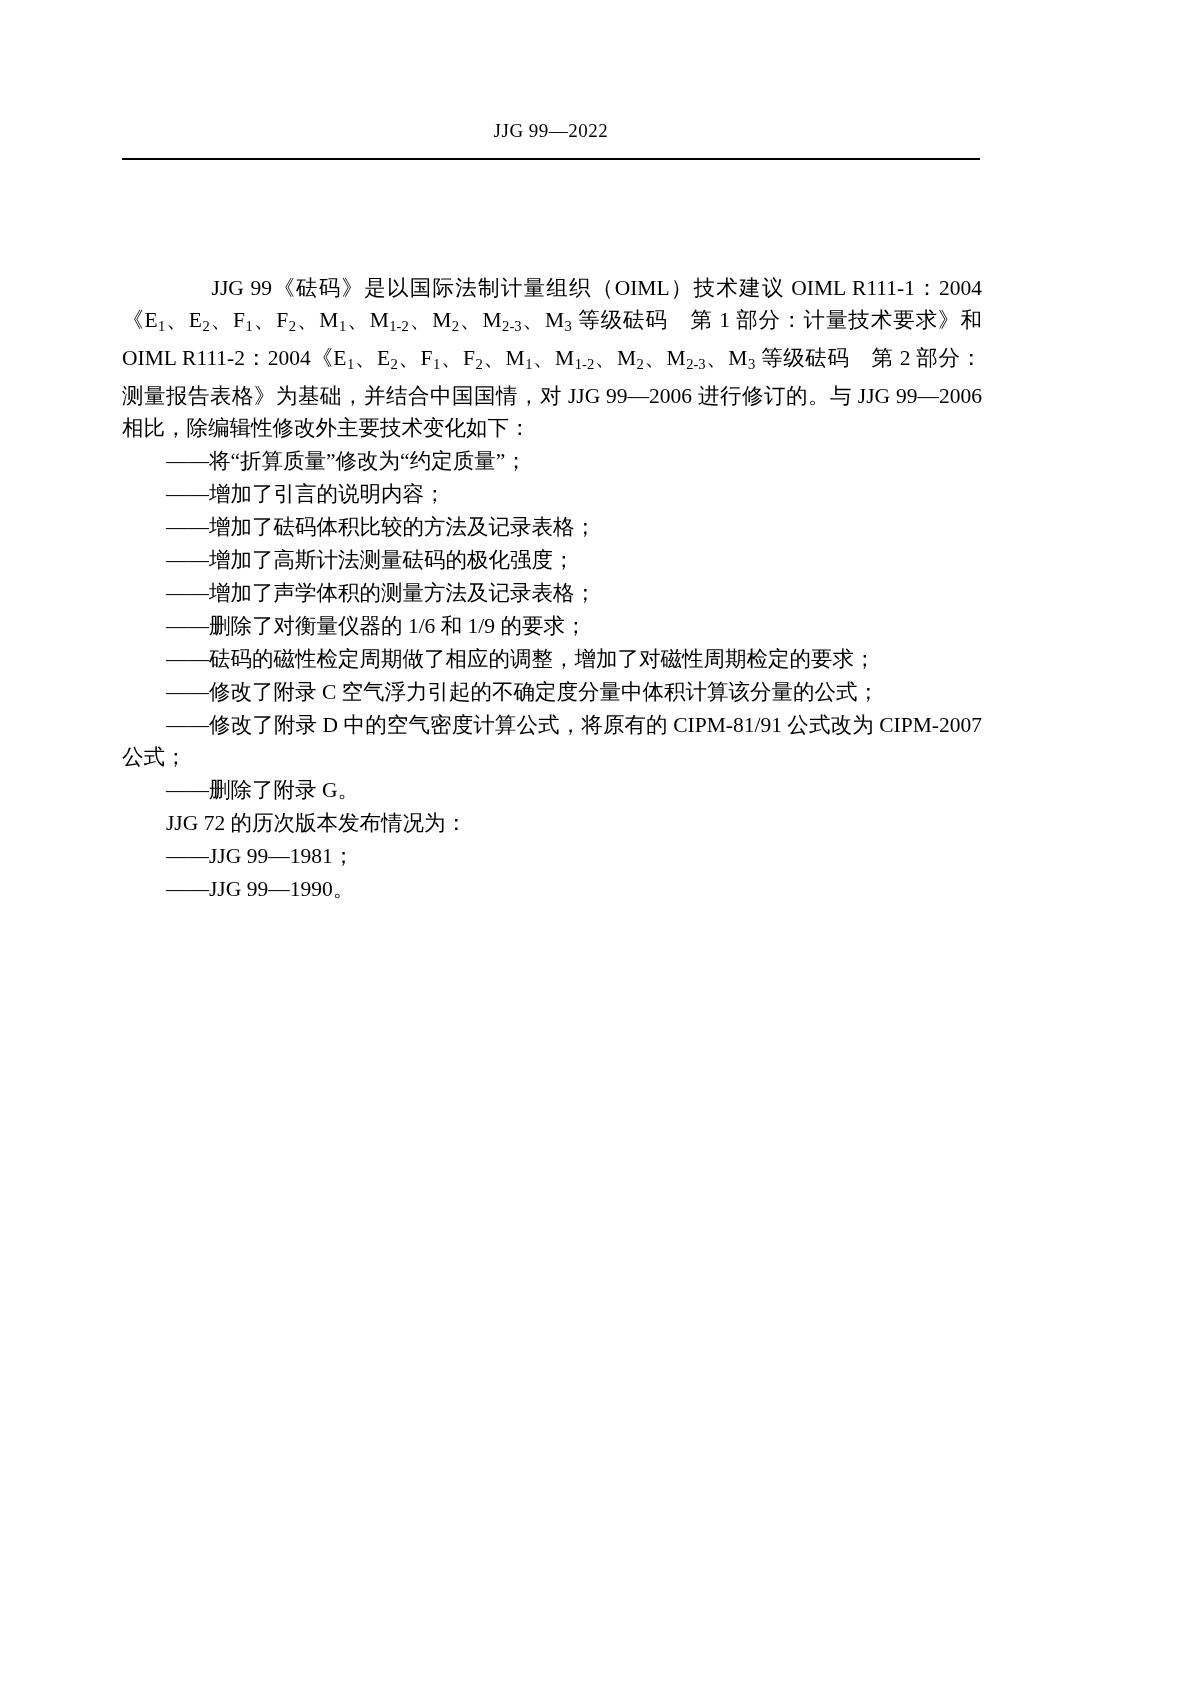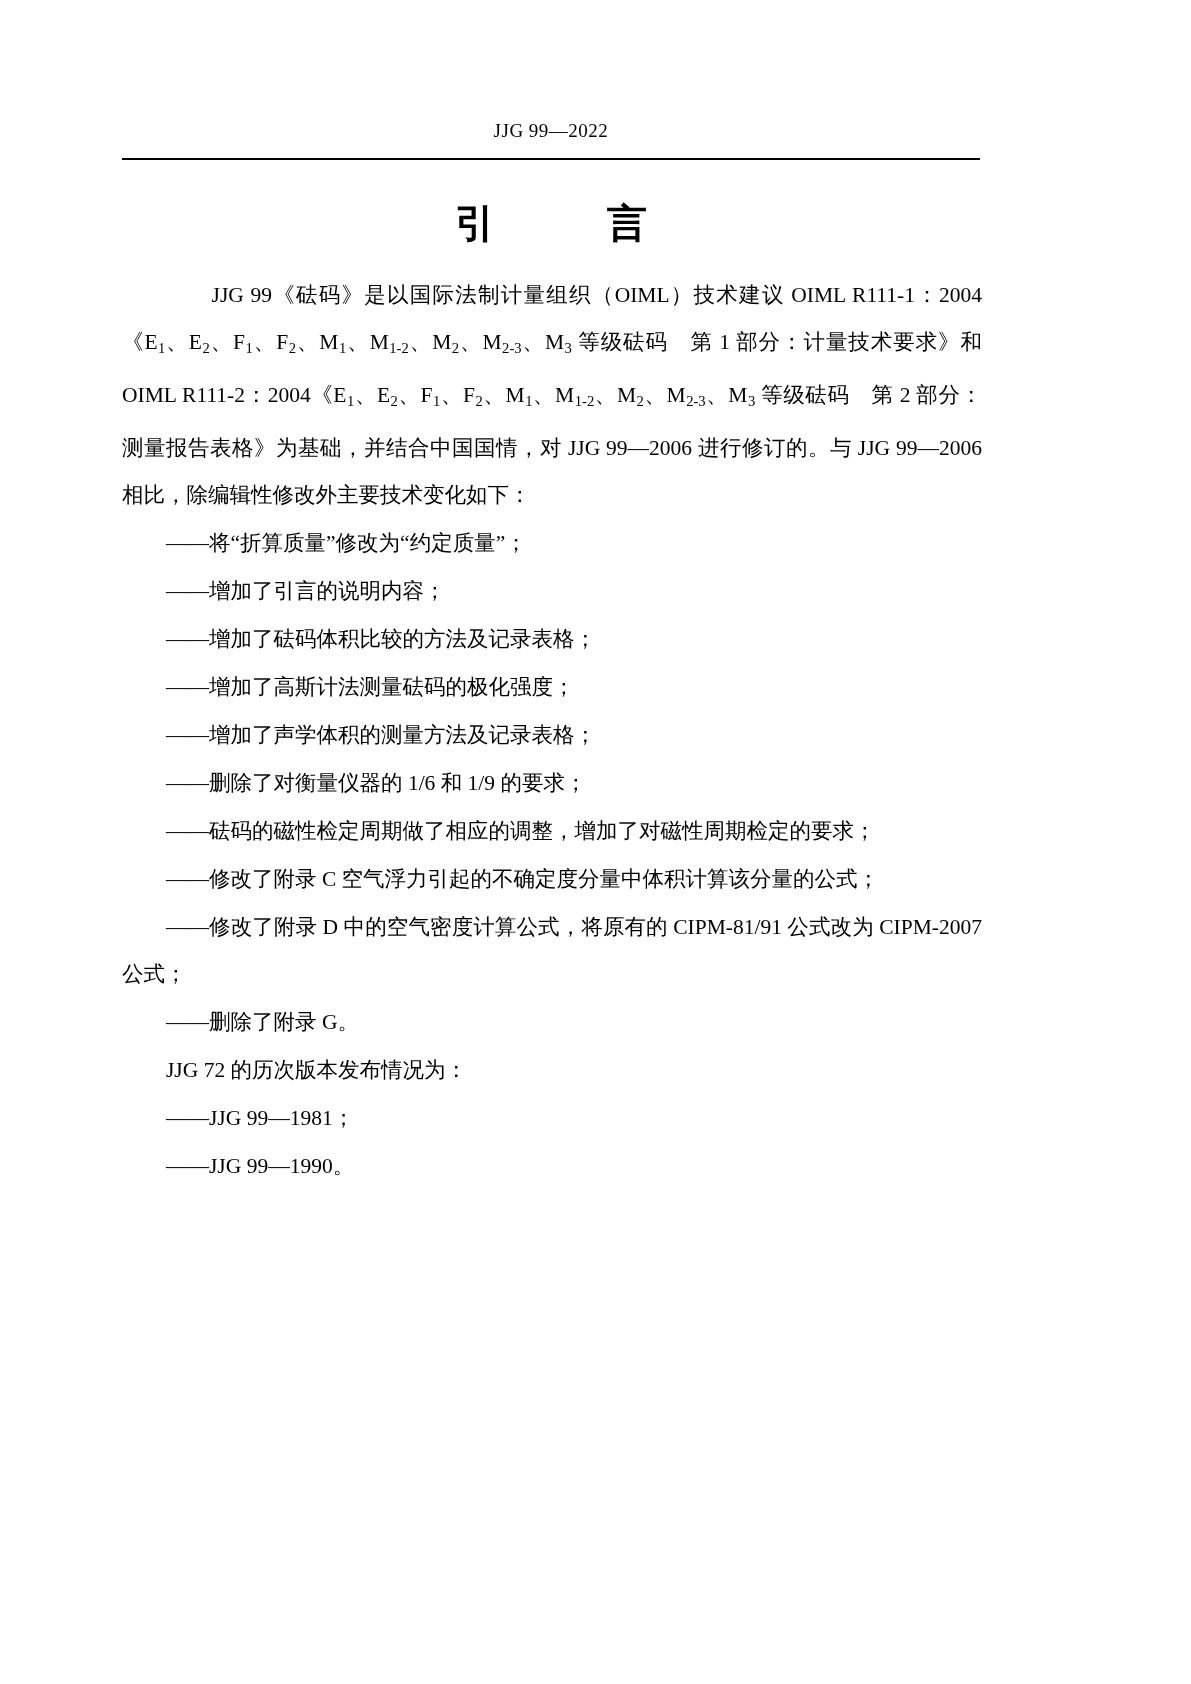--- a/index.html
+++ b/index.html
@@ -52,21 +52,21 @@
   }
   .body-block {
     position: absolute;
     left: 122px;
     top: 272px;
     width: 860px;
   }
   p.para {
     margin: 0 0 1px 0;
     font-size: 21.5px;
-    line-height: 47px;
+    line-height: 32px;
     text-align: justify;
     text-justify: inter-ideograph;
     font-family: "Liberation Serif", "DejaVu Serif", serif;
   }
   p.indent2 {
     text-indent: 44px;
   }
   p.dash {
     text-indent: 44px;
   }
@@ -85,21 +85,20 @@
 </style>
 </head>
 <body>
 
 <div class="page">
 
   <div class="header">JJG 99—2022</div>
 
   <div class="header-rule"></div>
 
-  <div class="doc-title">引　言</div>
 
   <div class="body-block" id="body-block">
       <p class="para indent2">　　JJG 99《砝码》是以国际法制计量组织（OIML）技术建议 OIML R111-1：2004《E<span class="sub">1</span>、E<span class="sub">2</span>、F<span class="sub">1</span>、F<span class="sub">2</span>、M<span class="sub">1</span>、M<span class="sub">1-2</span>、M<span class="sub">2</span>、M<span class="sub">2-3</span>、M<span class="sub">3</span> 等级砝码　第 1 部分：计量技术要求》和 OIML R111-2：2004《E<span class="sub">1</span>、E<span class="sub">2</span>、F<span class="sub">1</span>、F<span class="sub">2</span>、M<span class="sub">1</span>、M<span class="sub">1-2</span>、M<span class="sub">2</span>、M<span class="sub">2-3</span>、M<span class="sub">3</span> 等级砝码　第 2 部分：测量报告表格》为基础，并结合中国国情，对 JJG 99—2006 进行修订的。与 JJG 99—2006 相比，除编辑性修改外主要技术变化如下：</p>
       <p class="para dash">——将“折算质量”修改为“约定质量”；</p>
       <p class="para dash">——增加了引言的说明内容；</p>
       <p class="para dash">——增加了砝码体积比较的方法及记录表格；</p>
       <p class="para dash">——增加了高斯计法测量砝码的极化强度；</p>
       <p class="para dash">——增加了声学体积的测量方法及记录表格；</p>
       <p class="para dash">——删除了对衡量仪器的 1/6 和 1/9 的要求；</p>
       <p class="para dash">——砝码的磁性检定周期做了相应的调整，增加了对磁性周期检定的要求；</p>

